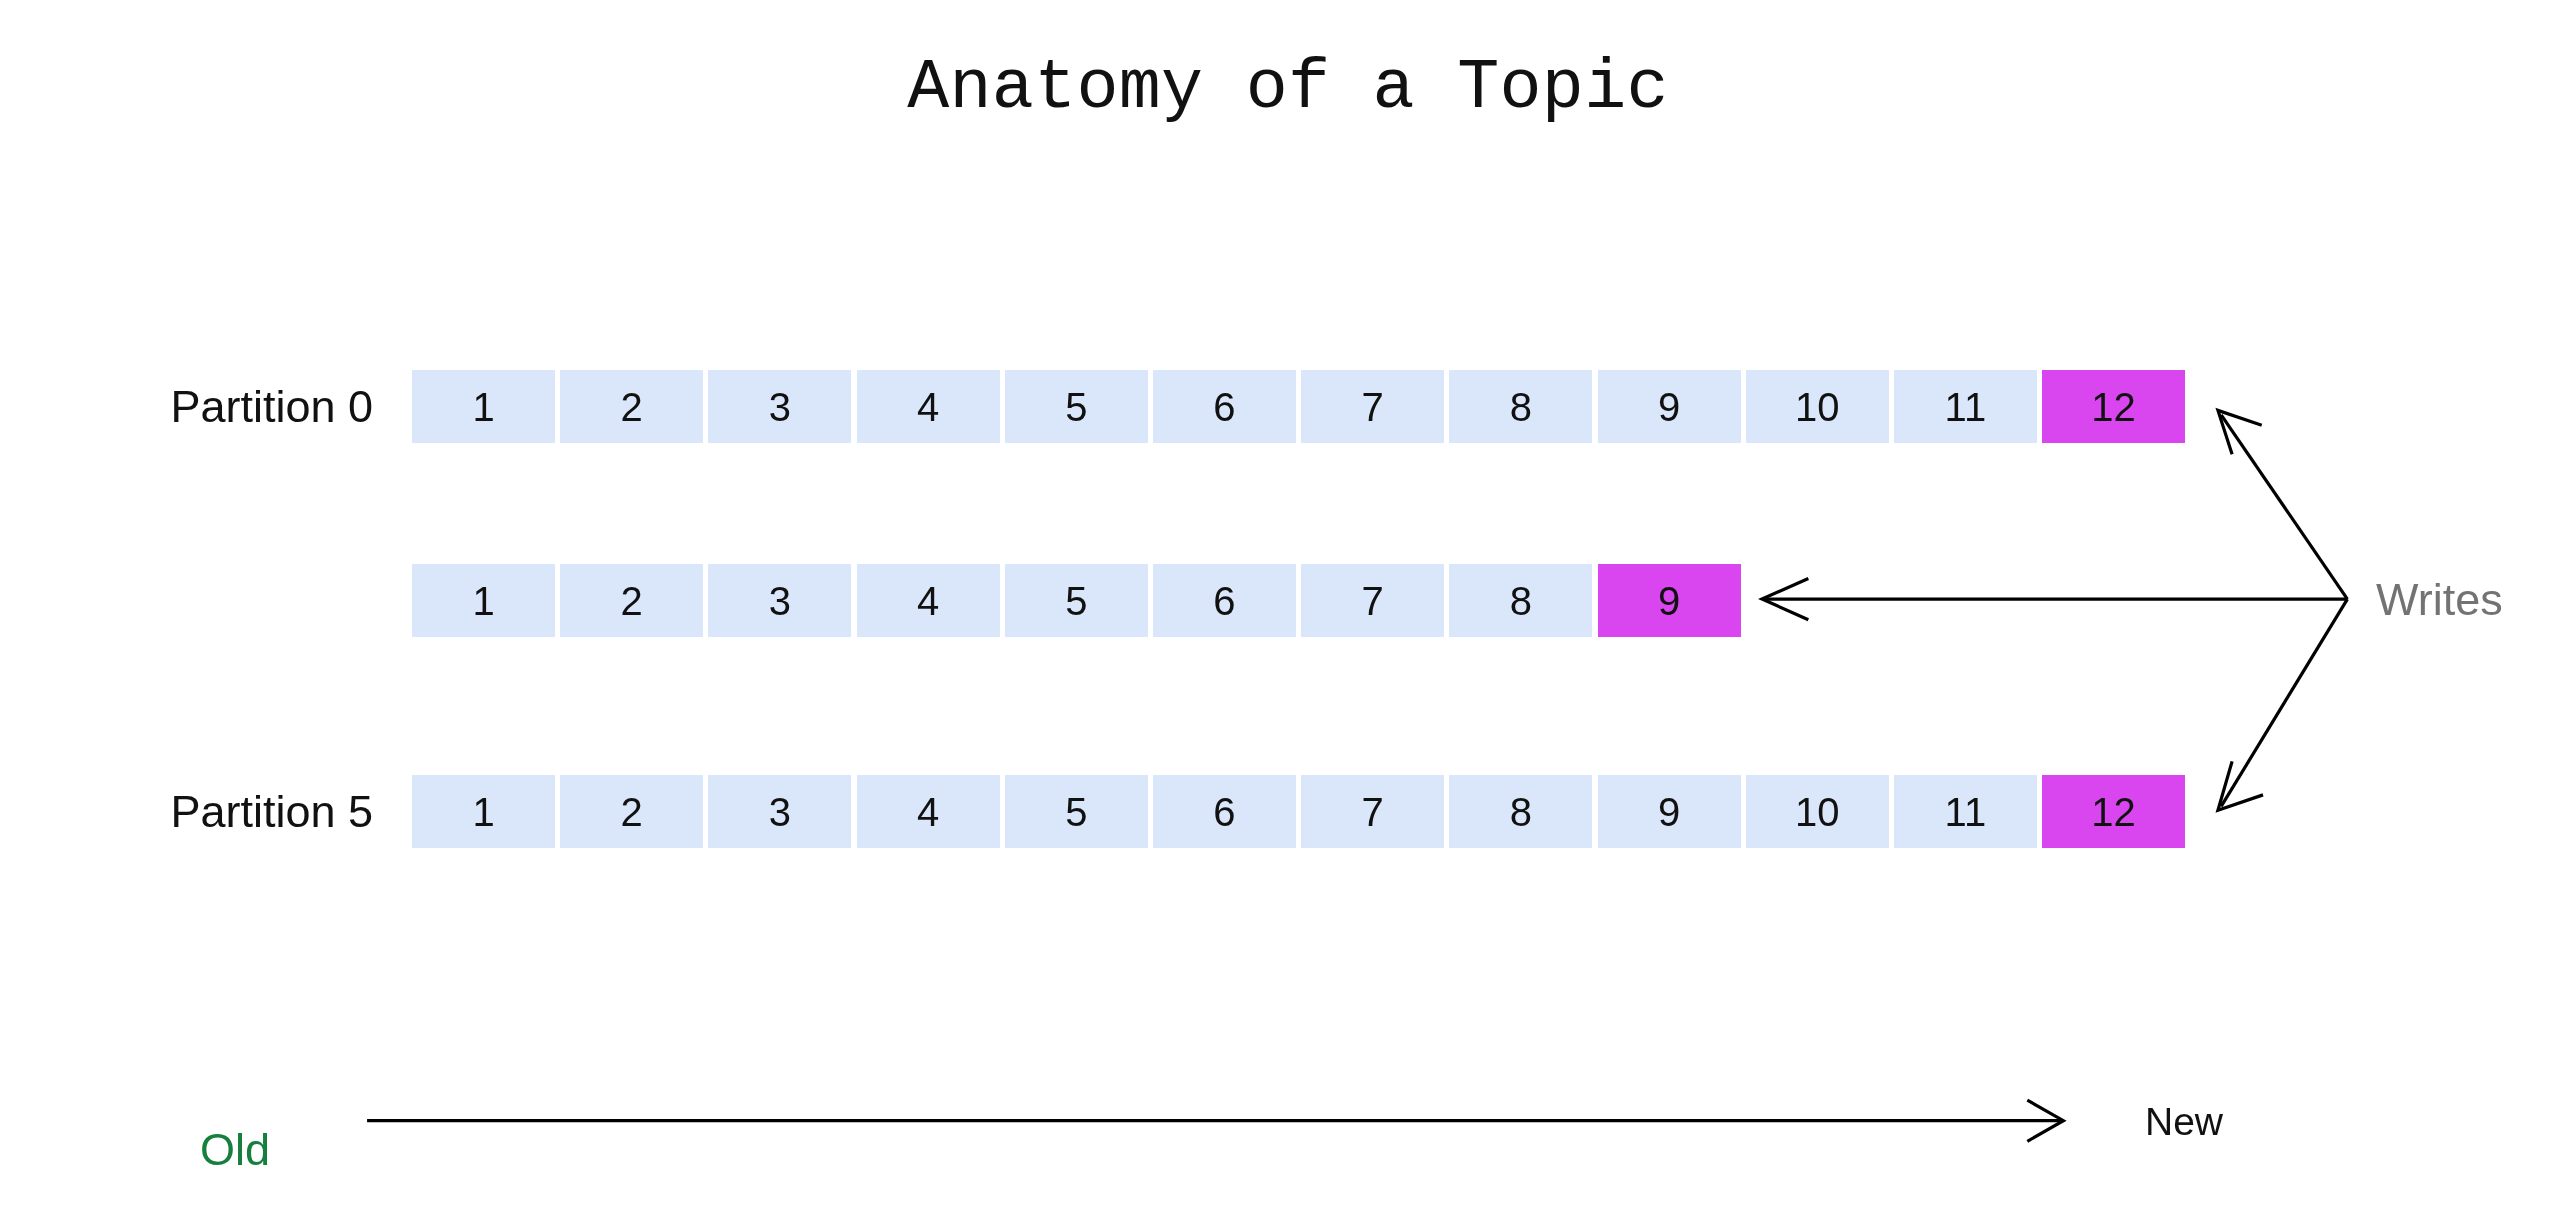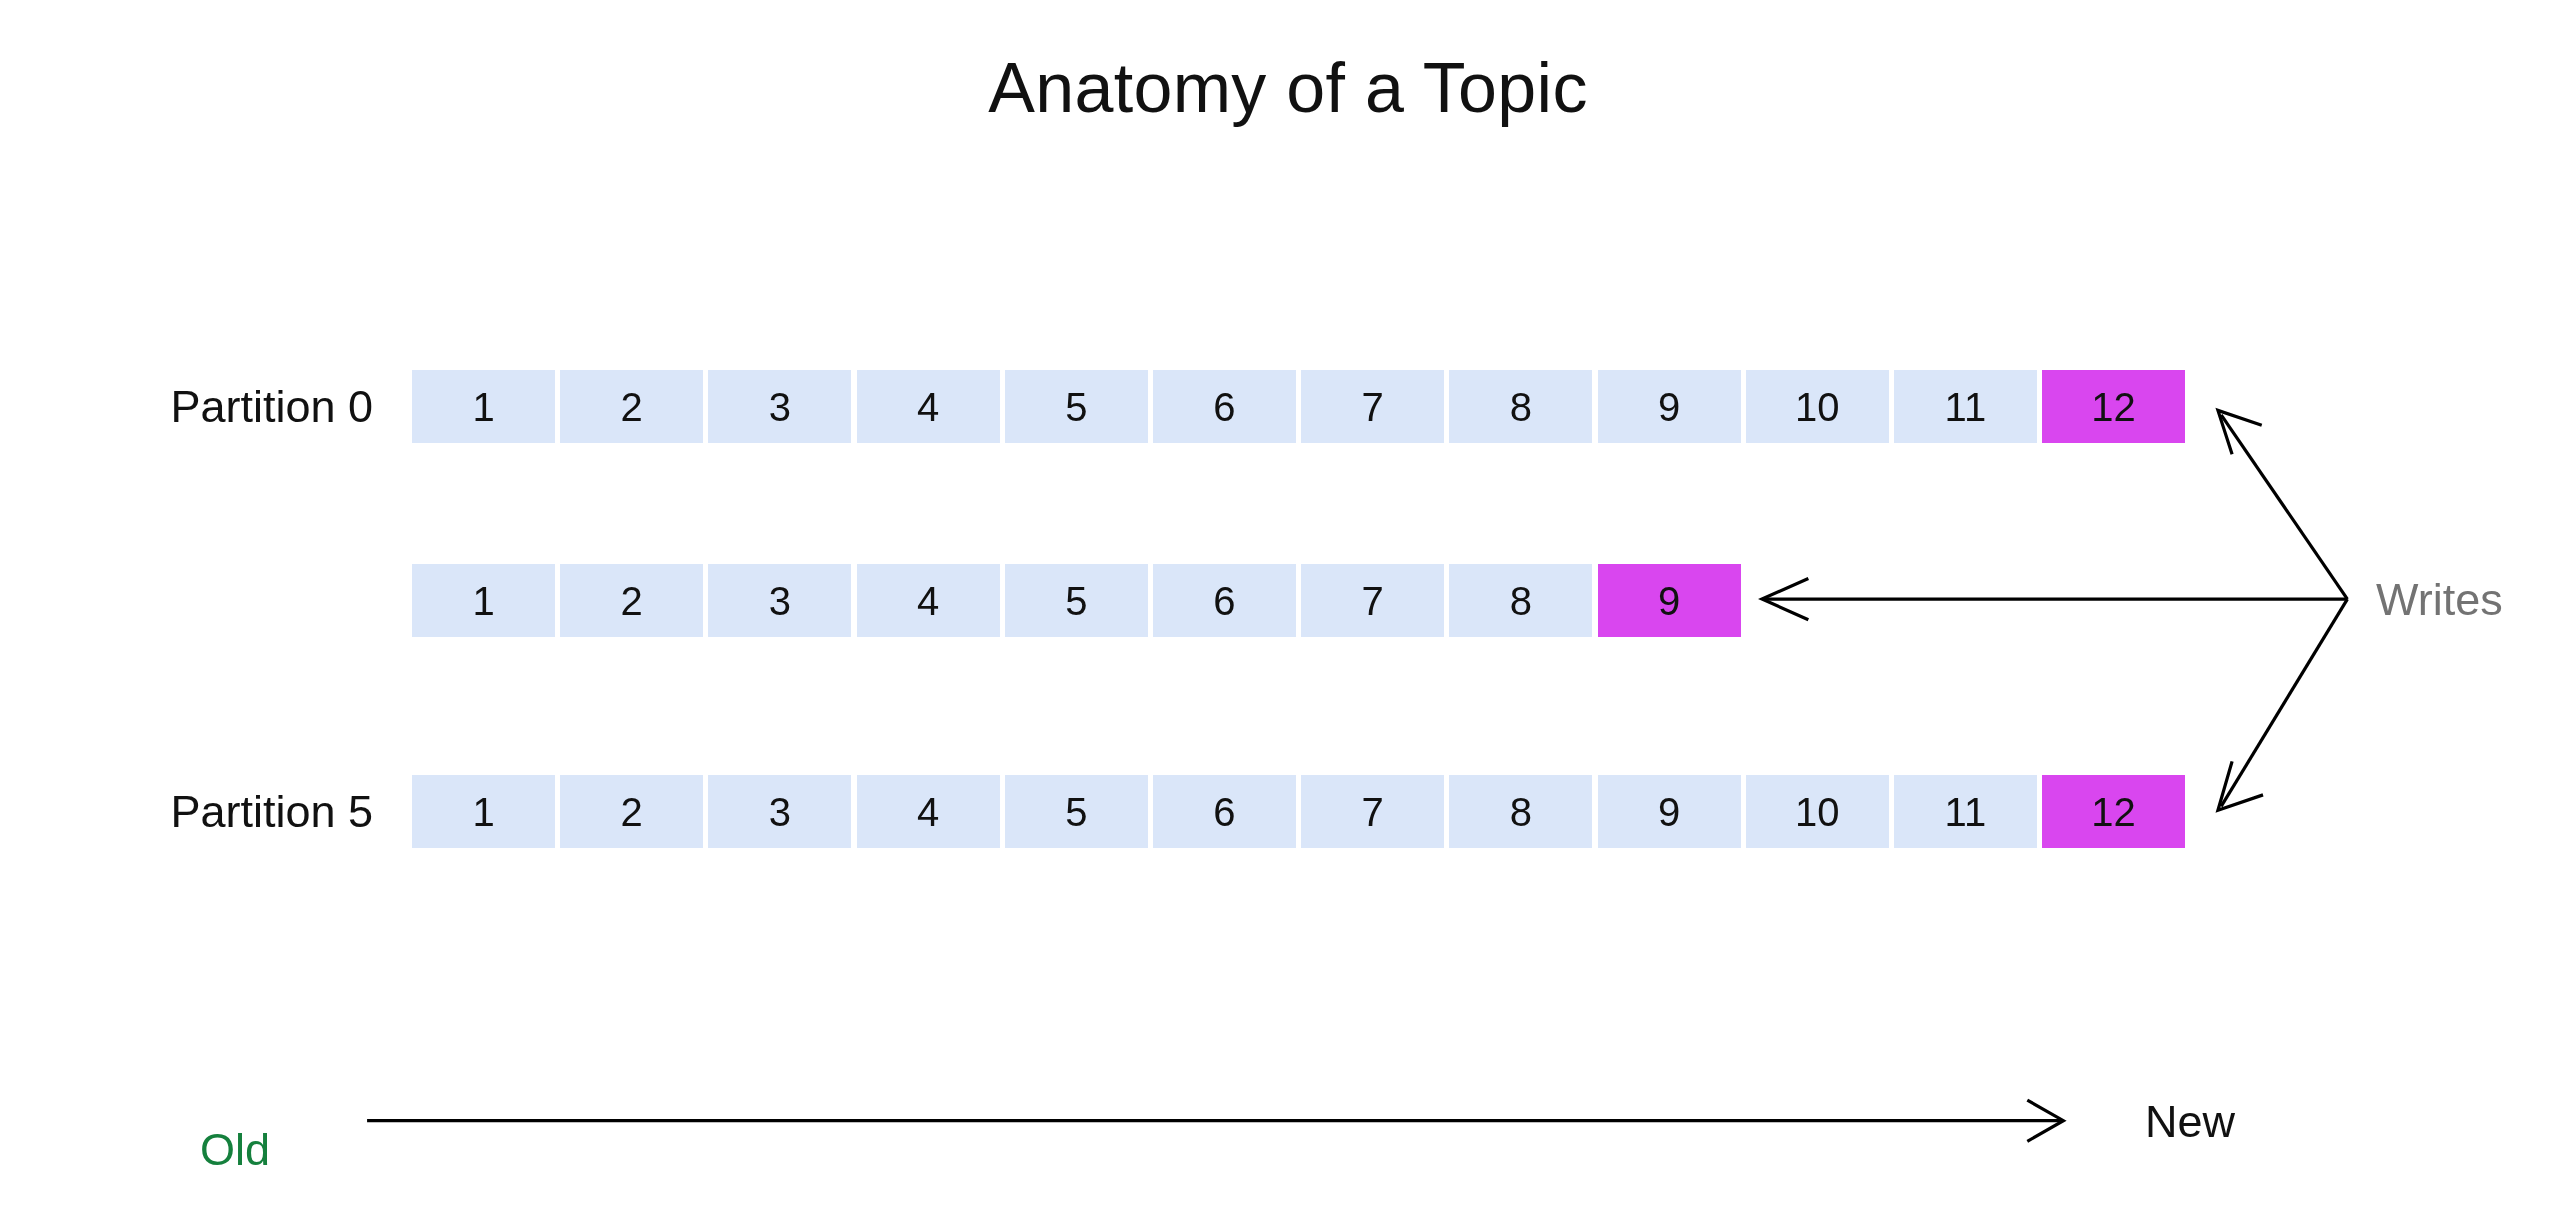--- a/index.html
+++ b/index.html
@@ -30,20 +30,21 @@
     left: 0;
     top: 50px;
     width: 2576px;
     text-align: center;
     font-size: 70px;
     font-weight: 400;
     letter-spacing: 0.3px;
     line-height: 1.1;
     color: #111111;
     white-space: nowrap;
+    font-family: Liberation Mono, monospace;
   }
 
   
   .row {
     position: absolute;
     height: 73px;
     display: flex;
     align-items: stretch;
     border-radius: 22px;
   }
@@ -117,21 +118,21 @@
     white-space: nowrap;
     color: #15803d;
     line-height: 1;
     margin-top: 28px;
   }
   .axis-new {
     position: absolute;
     left: 2145px;
     top: 1121px;
     transform: translateY(-50%);
-    font-size: 45px;
+    font-size: 39px;
     white-space: nowrap;
     color: #111111;
     line-height: 1;
   }
 </style>
 </head>
 <body>
 
 <div id="canvas">
 

